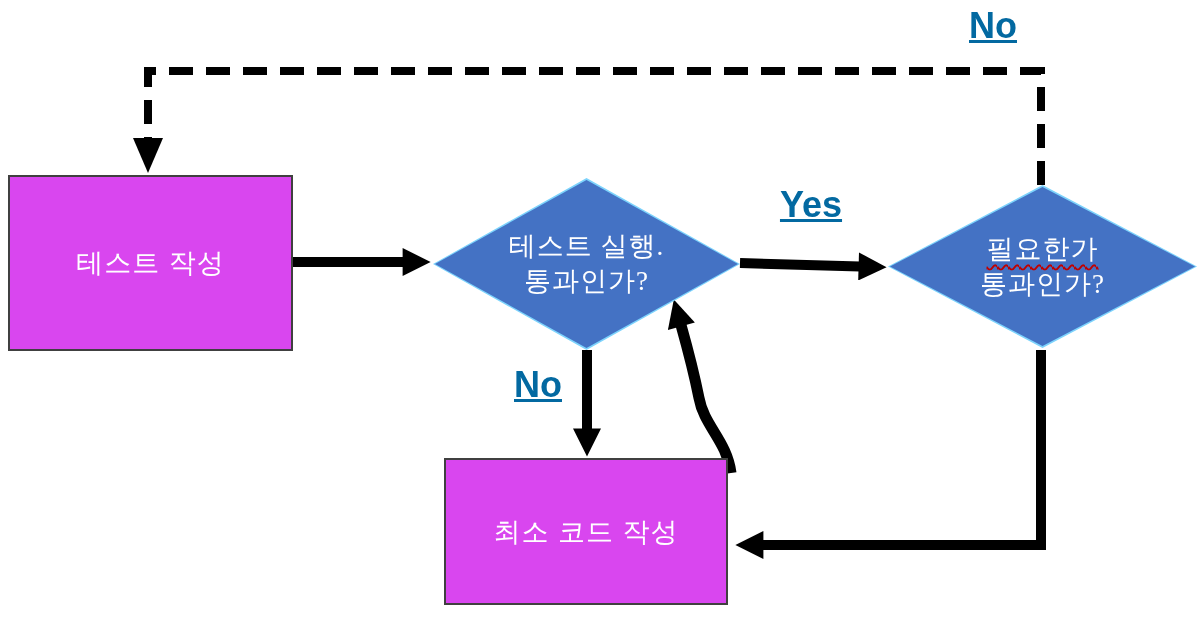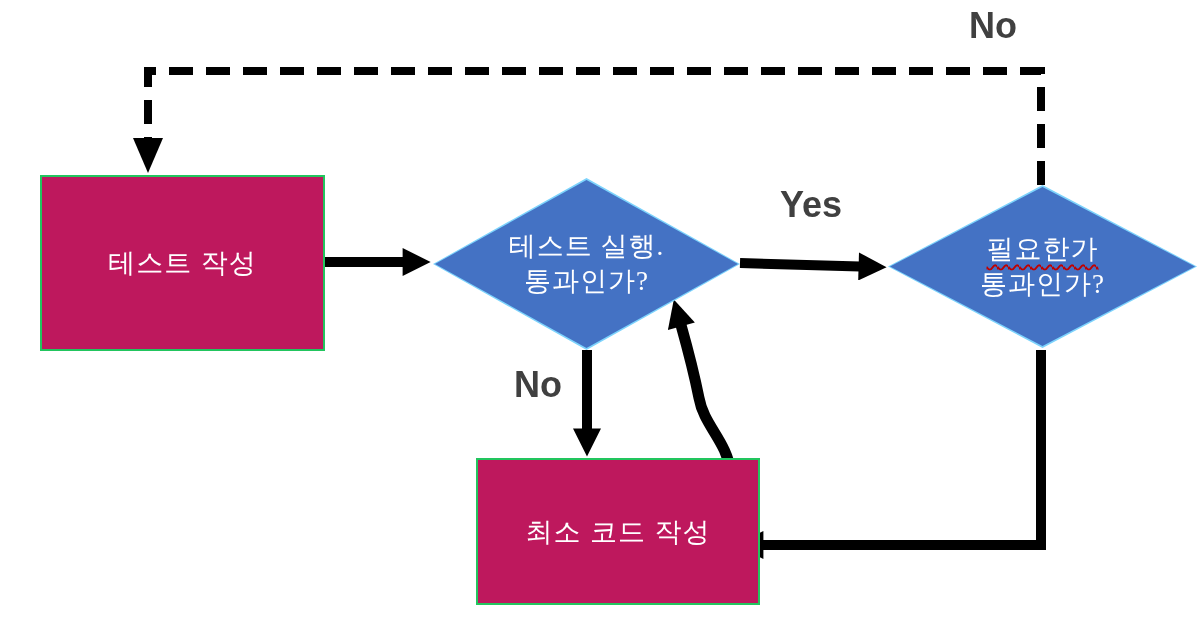--- a/index.html
+++ b/index.html
@@ -26,24 +26,23 @@
     position: absolute;
     display: flex;
     align-items: center;
     justify-content: center;
     text-align: center;
     color: #ffffff;
     font-size: 27px;
     letter-spacing: 1px;
   }
   .rect {
-    background: #be185d;
-    border: 2px solid #22c55e;
+    background: #d946ef;
+    border: 2px solid #404040;
     box-sizing: border-box;
-    margin-left: 32px;
   }
   .diamond {
     background: #7dd3fc;
     clip-path: polygon(50% 0%, 100% 50%, 50% 100%, 0% 50%);
     font-family: Liberation Serif, serif;
   }
   .diamond-fill {
     position: absolute;
     left: 2px;
     top: 2px;
@@ -58,22 +57,23 @@
     text-align: center;
   }
   .diamond-fill span {
     line-height: 35px;
   }
   .edge-label {
     position: absolute;
     transform: translateX(-50%);
     font-size: 36px;
     font-weight: bold;
-    color: #404040;
+    color: #0369a1;
     white-space: nowrap;
+    text-decoration: underline;
   }
   .misspell {
     text-decoration: underline;
     text-decoration-style: wavy;
     text-decoration-color: #C00000;
     text-decoration-thickness: 2px;
     text-underline-offset: 6px;
   }
   path.connector {
     stroke: #000000;

